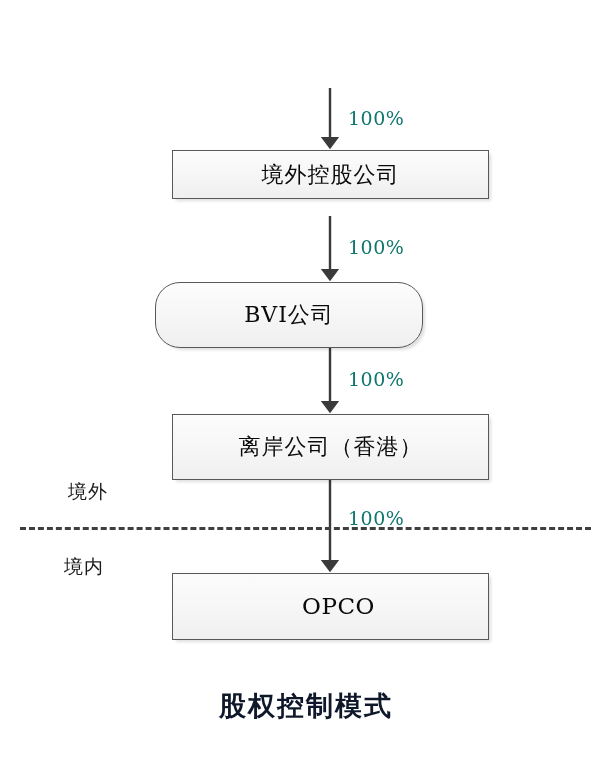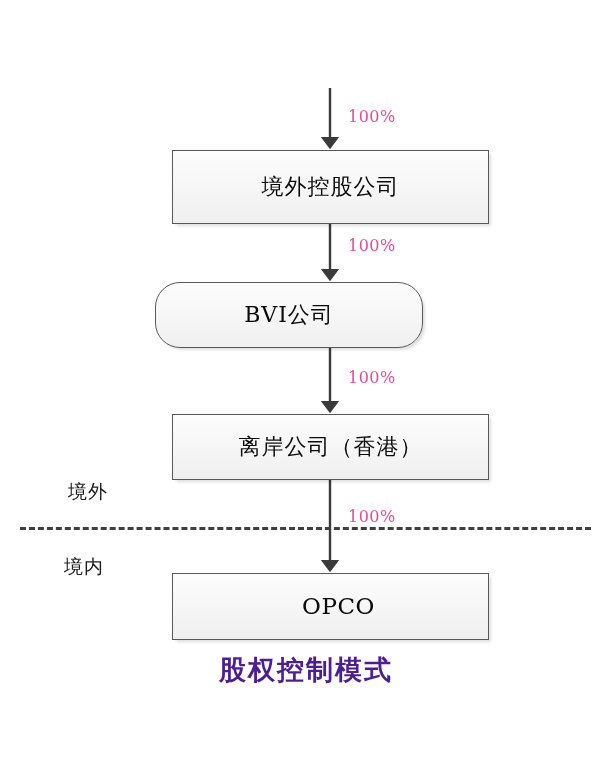--- a/index.html
+++ b/index.html
@@ -53,22 +53,22 @@
     left: 0; top: 0;
     width: 612px;
     height: 762px;
     pointer-events: none;
   }
 
   
   .pct-label {
     position: absolute;
     font-family: "DejaVu Serif", "Liberation Serif", serif;
-    font-size: 16px;
-    color: #ec4899;
+    font-size: 19px;
+    color: #0f766e;
     white-space: nowrap;
     letter-spacing: 0.5px;
   }
 
   
   .region-label {
     position: absolute;
     font-family: Liberation Sans, sans-serif;
     font-size: 19px;
     color: #1a1a1a;
@@ -83,27 +83,27 @@
     top: 527px;
     width: 571px;
     height: 0;
     border-top: 3px dashed #3f3f41;
   }
 
   
   .caption {
     position: absolute;
     left: 0;
-    top: 652px;
+    top: 688px;
     width: 612px;
     text-align: center;
     font-family: "DejaVu Sans", "Liberation Sans", sans-serif;
     font-size: 27px;
     font-weight: 700;
-    color: #4c1d95;
+    color: #0f172a;
     letter-spacing: 2px;
   }
 </style>
 </head>
 <body>
 
 <div id="diagram-canvas">
 
   <svg class="connector" viewBox="0 0 612 762" width="612" height="762" xmlns="http://www.w3.org/2000/svg">
     <defs>
@@ -120,21 +120,21 @@
     </g>
     <g>
       <line x1="330" y1="348" x2="330" y2="406" stroke="#3a3a3a" stroke-width="2.4" marker-end="url(#arrowhead)"></line>
     </g>
     <g>
       <line x1="330" y1="480" x2="330" y2="565" stroke="#3a3a3a" stroke-width="2.4" marker-end="url(#arrowhead)"></line>
     </g>
   </svg>
 
 
-  <div class="node-box" style="left:172px; top:150px; width:317px; height:74px;">
+  <div class="node-box" style="left:172px; top:150px; width:317px; height:49px;">
     <span class="node-label">境外控股公司</span>
   </div>
 
   <div class="node-box" style="left:155px; top:282px; width:268px; height:66px;border-radius:25px;">
     <span class="node-label">BVI公司</span>
   </div>
 
   <div class="node-box" style="left:172px; top:414px; width:317px; height:66px;">
     <span class="node-label">离岸公司（香港）</span>
   </div>

